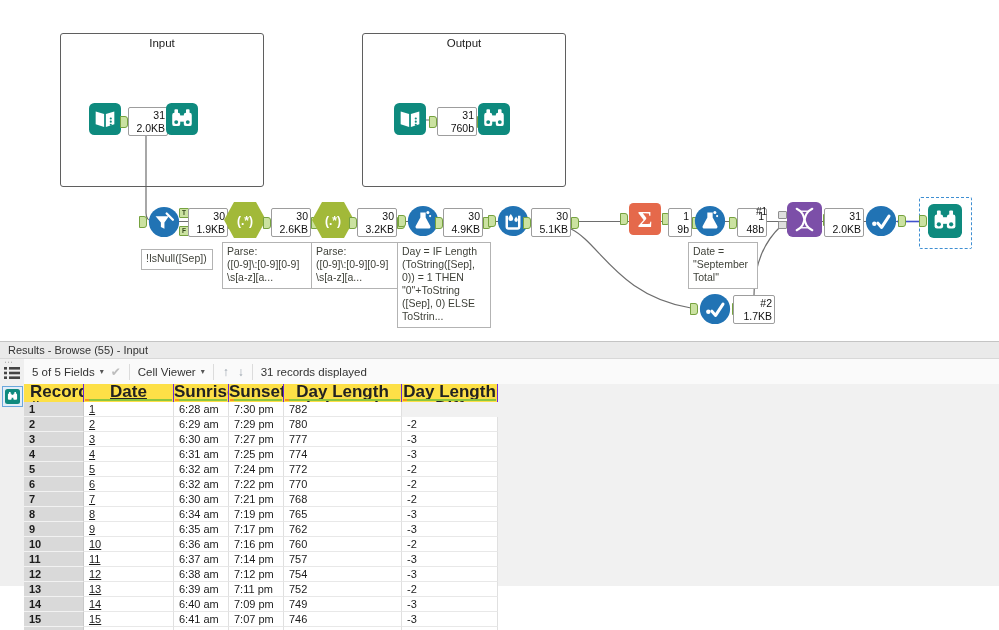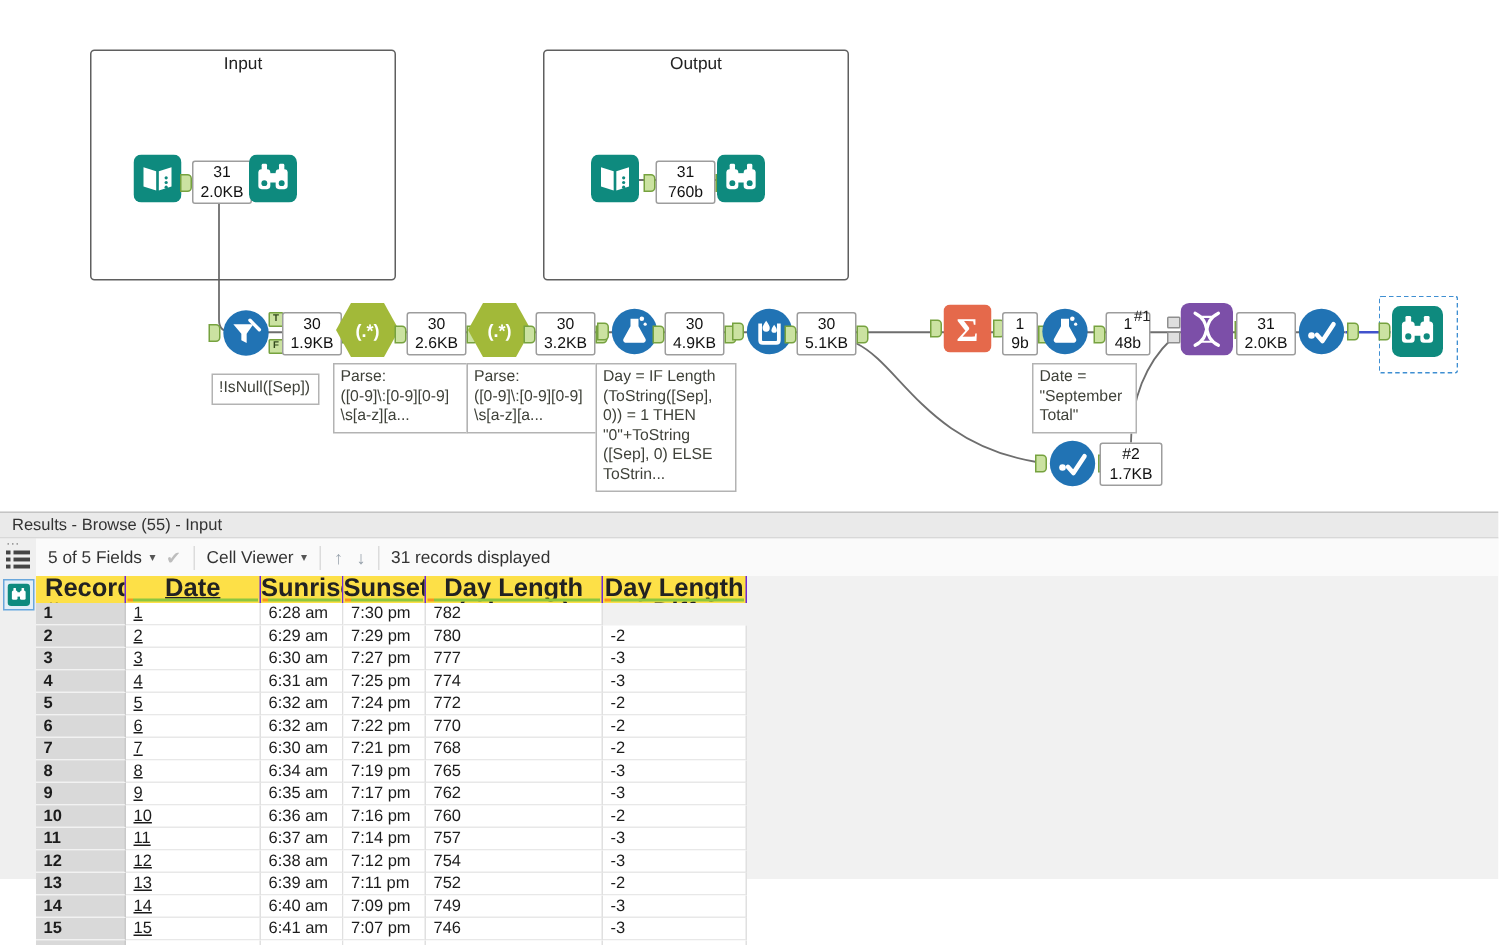--- a/index.html
+++ b/index.html
@@ -19,21 +19,21 @@
   .anch.l{left:-9px;}
   .anch.r{right:-9px;}
   .anch.gray{background:#dfdfdf;border-color:#8f8f8f;border-radius:1px;width:7px;height:6px;}
   .anch.g1{top:9px;margin-top:0;}
   .anch.g2{top:19px;margin-top:0;}
   .tf{position:absolute;width:8px;height:8px;background:#cbe2a1;border:1px solid #76a23f;
       font-size:6.5px;line-height:8px;font-weight:bold;text-align:center;color:#33491c;border-radius:1px;}
   .tf.t{right:-9px;top:2px;}
   .tf.f{right:-9px;bottom:2px;}
   .clabel{position:absolute;background:#fff;border:1px solid #9d9d9d;border-radius:2px;
-          font-size:10.5px;line-height:12.5px;text-align:center;color:#111;padding:1px 2px;}
+          font-size:10.5px;line-height:12.5px;text-align:right;color:#111;padding:1px 2px;}
   .clabel span{display:block;white-space:nowrap;}
   .ann{position:absolute;background:#fff;border:1px solid #b3b3b3;font-size:10.5px;line-height:13px;
        color:#3f4139;padding:2px 4px;white-space:pre-line;overflow:hidden;}
   .ctag{position:absolute;font-size:10px;color:#222;z-index:5;}
   .selrect{position:absolute;border:1px dashed #3f8fd2;border-radius:2px;}
   
   .results{position:absolute;left:0;top:341px;width:999px;height:245px;background:#f1f1f1;
            border-top:1px solid #c4c4c4;box-sizing:border-box;}
   .rtitle{height:16px;line-height:16px;background:#eaeaea;border-bottom:1px solid #d8d8d8;
           padding-left:8px;font-size:11px;color:#333;}

